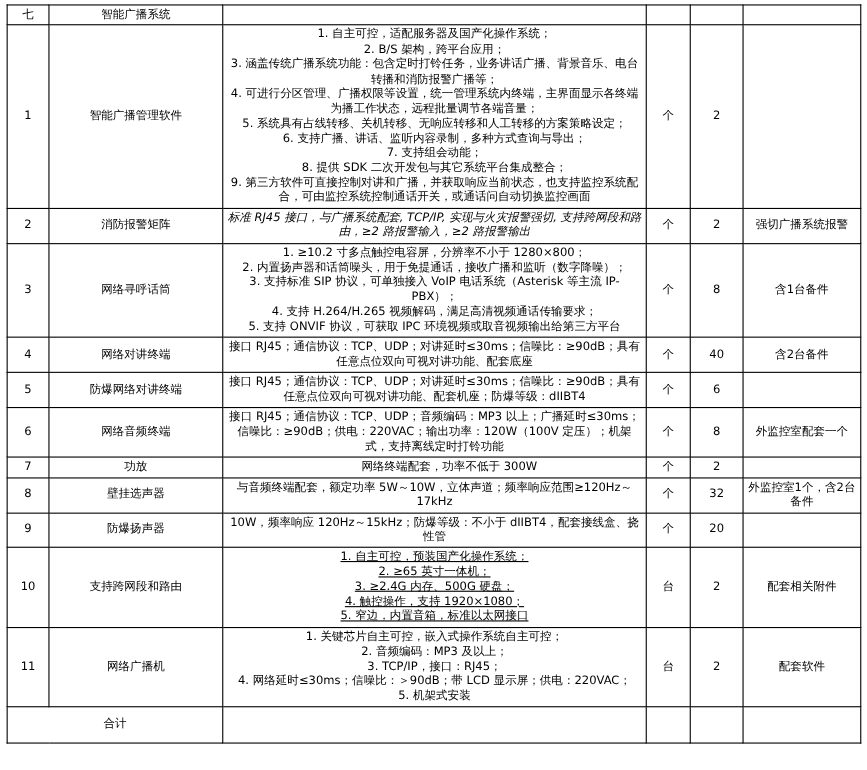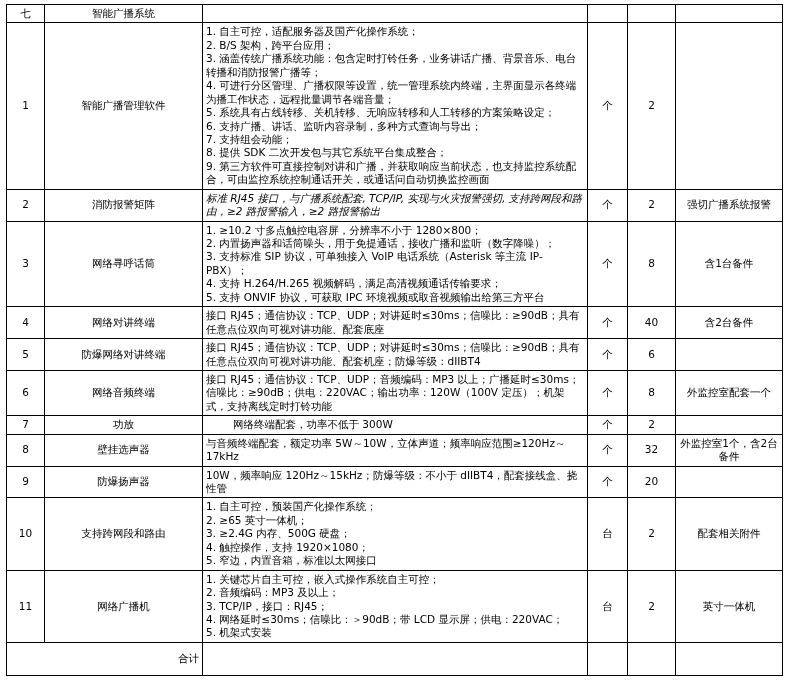--- a/index.html
+++ b/index.html
@@ -35,31 +35,31 @@
   
   col.c-idx   { width: 38px; }
   col.c-name  { width: 158px; }
   col.c-desc  { width: 385px; }
   col.c-unit  { width: 40px; }
   col.c-qty   { width: 48px; }
   col.c-note  { width: 107px; }
 
   td.idx  { text-align: center; }
   td.name { text-align: center; }
-  td.desc { text-align: left; vertical-align: top; padding-top: 3px; }
+  td.desc { text-align: center; vertical-align: top; padding-top: 3px; }
   td.unit { text-align: center; }
   td.qty  { text-align: center; }
   td.note { text-align: center; }
   .hdr-idx { text-align: center; }
   .hdr-name { text-align: center; }
   .total-row td {
     height: 28px;
   }
   .total-label {
-    text-align: right;
+    text-align: center;
     padding-left: 6px;
   }
 </style>
 </head>
 <body>
 
 <div class="page">
   <table class="spec">
     <colgroup>
       <col class="c-idx">
@@ -168,41 +168,41 @@
         <td class="name">防爆扬声器</td>
         <td class="desc" style="white-space: pre-line; margin-left: 16px;">10W，频率响应 120Hz～15kHz；防爆等级：不小于 dIIBT4，配套接线盒、挠性管</td>
         <td class="unit">个</td>
         <td class="qty">20</td>
         <td class="note"></td>
       </tr>
 
       <tr>
         <td class="idx">10</td>
         <td class="name">支持跨网段和路由</td>
-        <td class="desc" style="white-space: pre-line;">1. 自主可控，预装国产化操作系统；
+        <td class="desc" style="white-space: pre-line; text-decoration: underline;">1. 自主可控，预装国产化操作系统；
 2. ≥65 英寸一体机；
 3. ≥2.4G 内存、500G 硬盘；
 4. 触控操作，支持 1920×1080；
 5. 窄边，内置音箱，标准以太网接口</td>
         <td class="unit">台</td>
         <td class="qty">2</td>
         <td class="note">配套相关附件</td>
       </tr>
 
       <tr>
         <td class="idx">11</td>
         <td class="name">网络广播机</td>
         <td class="desc" style="white-space: pre-line;">1. 关键芯片自主可控，嵌入式操作系统自主可控；
 2. 音频编码：MP3 及以上；
 3. TCP/IP，接口：RJ45；
 4. 网络延时≤30ms；信噪比：＞90dB；带 LCD 显示屏；供电：220VAC；
 5. 机架式安装</td>
         <td class="unit">台</td>
         <td class="qty">2</td>
-        <td class="note">英寸一体机</td>
+        <td class="note">配套软件</td>
       </tr>
 
       <tr class="total-row">
         <td class="total-label" colspan="2">合计</td>
         <td class="desc" style="white-space: pre-line;"></td>
         <td class="unit"></td>
         <td class="qty"></td>
         <td class="note"></td>
       </tr>
     </tbody>

